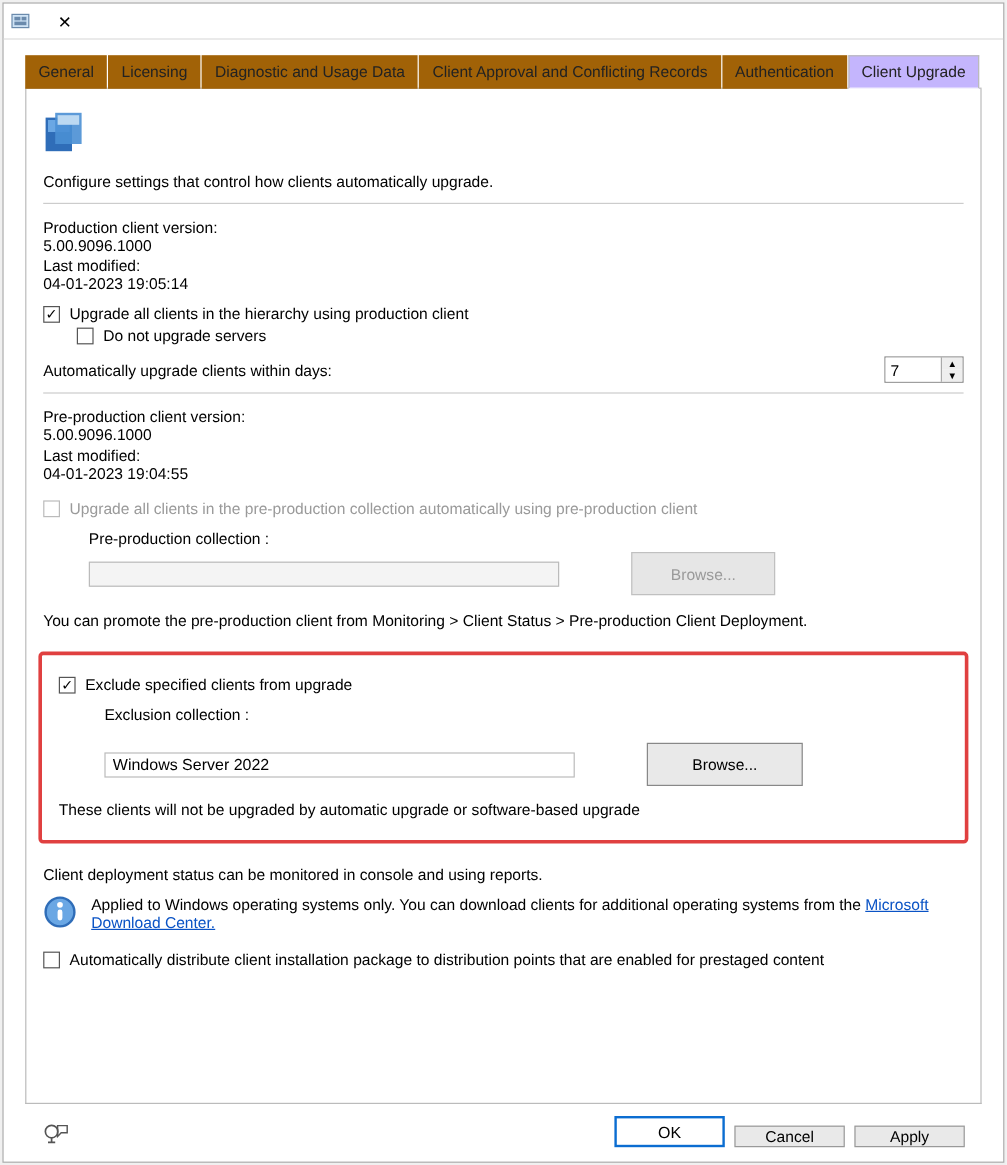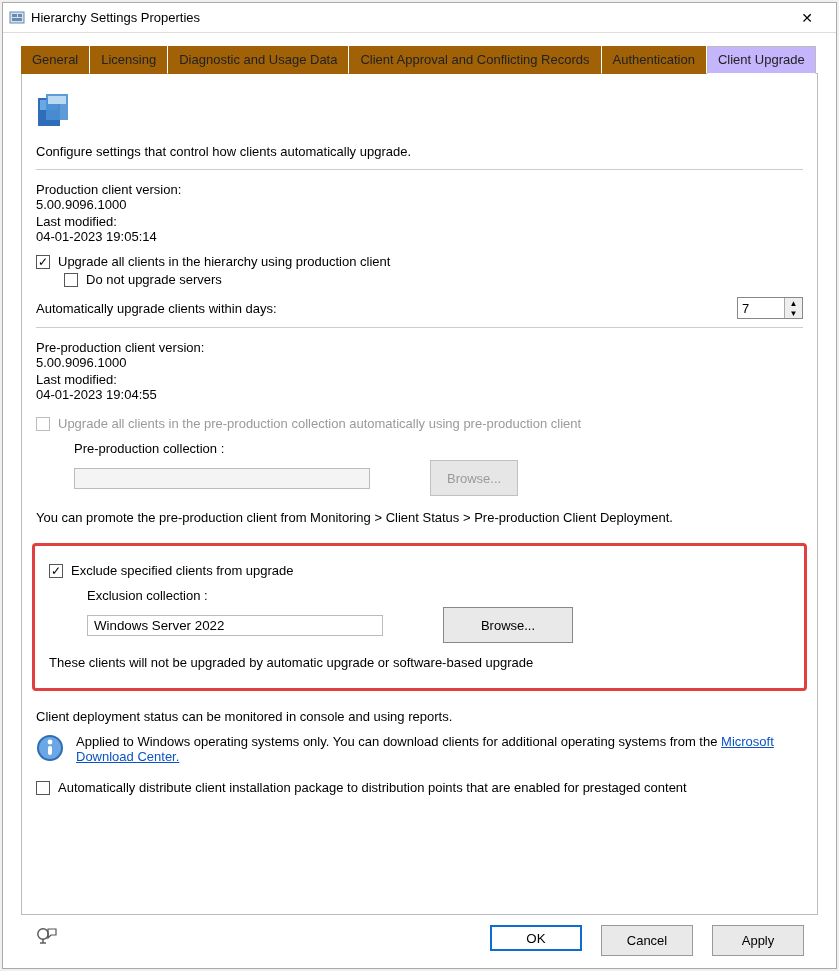--- a/index.html
+++ b/index.html
@@ -124,72 +124,71 @@
     display: flex; flex-direction: column;
     border-left: 1px solid #aaa;
     width: 18px;
   }
   .spinner .spins div {
     flex: 1; display:flex; align-items:center; justify-content:center;
     font-size: 8px; cursor: pointer; background:#eee;
   }
   .disabled-text { color: #9a9a9a; }
   .smallfield {
-    width: 296px; height: 21px;
+    width: 392px; height: 21px;
     border: 1px solid #bbb; background:#fff;
     padding: 1px 6px;
   }
   .btn {
     min-width: 80px; height: 36px;
     border: 1px solid #888; background: #e9e9e9;
     cursor: pointer; font: inherit;
-    padding: 0 16px;
+    padding: 0 32px;
   }
   .btn.disabled {
     color: #9a9a9a; border-color:#c0c0c0; background:#e6e6e6; cursor: default;
   }
   .red-box {
     border: 3px solid #e04040;
     padding: 14px 14px 18px 14px;
     margin: 18px -4px 18px -4px;
     border-radius: 4px;
   }
   .link { color: #0a53c5; text-decoration: underline; cursor: pointer; }
   .info-row { display:flex; align-items:flex-start; gap:12px; margin: 10px 0 16px 0; }
   .info-icon { width:28px; height:28px; }
   .footer {
-    display:flex; align-items:flex-start;
+    display:flex; align-items:flex-end;
     padding: 10px 14px 12px 14px;
-    gap: 19px;
+    gap: 8px;
   }
   .footer .spacer { flex:1; }
   .footer .ok {
     border: 2px solid #0b6dd1; background:#fff;
     min-width: 92px; height:26px;
   }
   .footer .plainbtn {
-    min-width: 92px; height:31px;
+    min-width: 92px; height:18px;
     border: 1px solid #999; background:#e9e9e9; cursor:pointer; font:inherit;
   }
   .corner-icon { width:22px; height:22px; }
 </style>
 </head>
 <body>
 
 <div class="window">
   <div class="titlebar">
     <span class="ticon">
       <svg viewBox="0 0 16 16" width="16" height="16">
           <rect x="1" y="2" width="14" height="11" fill="#cfe3f5" stroke="#6a8aac"></rect>
           <rect x="3" y="4" width="5" height="3" fill="#6a8aac"></rect>
           <rect x="9" y="4" width="4" height="3" fill="#6a8aac"></rect>
           <rect x="3" y="8" width="10" height="3" fill="#6a8aac"></rect>
         </svg>
     </span>
-    <span class="title">Hierarchy Settings Properties</span>
     <span class="close">✕</span>
   </div>
 
   <div class="client-area">
     <div class="tabstrip">
       <div class="tab">General</div>
       <div class="tab">Licensing</div>
       <div class="tab">Diagnostic and Usage Data</div>
       <div class="tab">Client Approval and Conflicting Records</div>
       <div class="tab">Authentication</div>
@@ -264,21 +263,21 @@
       </div>
 
       <div style="margin-top:14px">You can promote the pre-production client from Monitoring &gt; Client Status &gt; Pre-production Client Deployment.</div>
 
       <div class="red-box">
         <div class="cb-row">
           <span class="cb">✓</span>
           <span>Exclude specified clients from upgrade</span>
         </div>
         <div class="indent2" style="margin-top:10px">
-          <div style="margin-bottom:4px">Exclusion collection :</div>
+          <div style="margin-bottom:16px">Exclusion collection :</div>
           <div style="display:flex; align-items:center; gap:60px">
             <input class="smallfield" value="Windows Server 2022" style="">
             <button class="btn" style="min-width:130px">Browse...</button>
           </div>
         </div>
         <div style="margin-top:12px">These clients will not be upgraded by automatic upgrade or software-based upgrade</div>
       </div>
 
       <div>Client deployment status can be monitored in console and using reports.</div>
 

